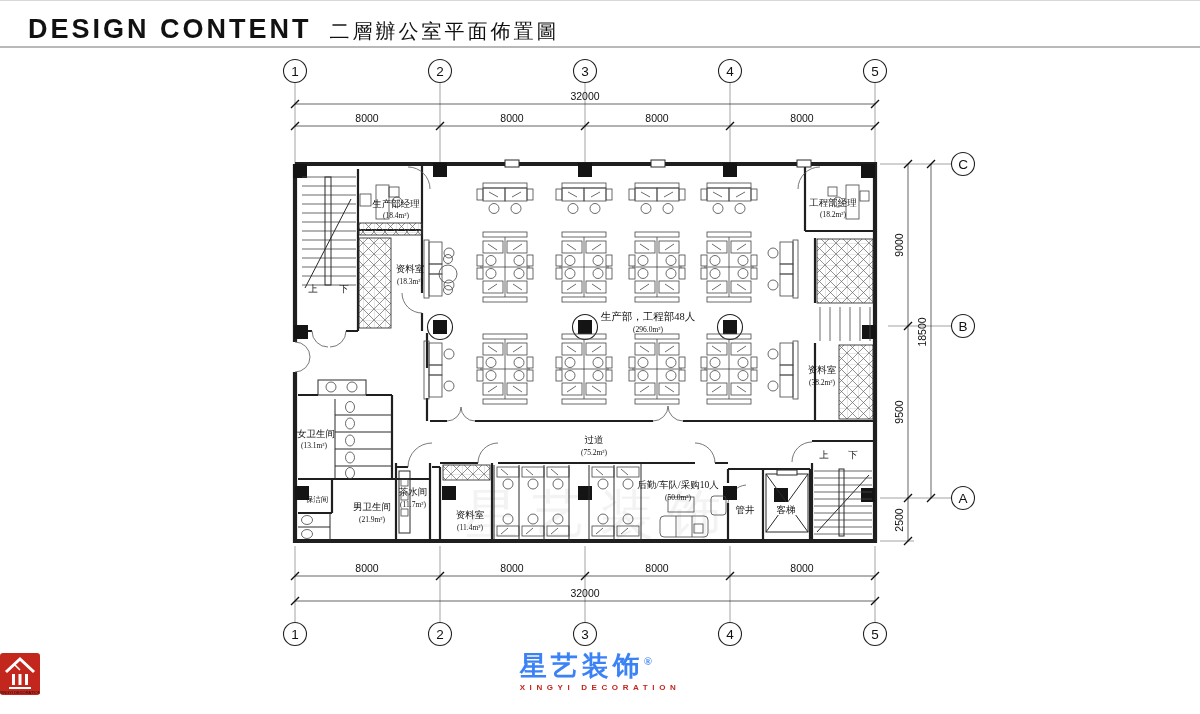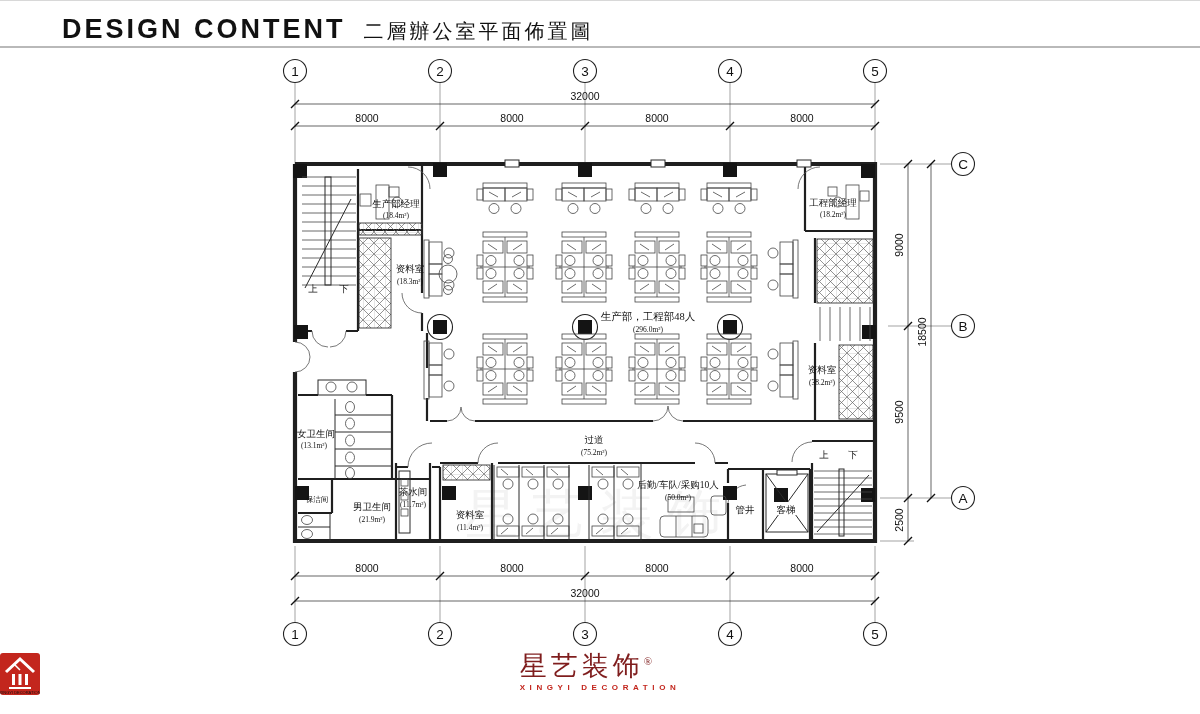--- a/index.html
+++ b/index.html
@@ -1,18 +1,18 @@
 <!DOCTYPE html>
 <html><head>
 <meta charset="utf-8">
 <style>
   html,body{margin:0;padding:0;background:#fff;width:1200px;height:714px;overflow:hidden;
     font-family:"Liberation Sans", sans-serif;}
   .page{position:relative;width:1200px;height:714px;background:#fff;border-top:1px solid #d8d8d8;}
-  .hdr{position:absolute;left:62px;top:10px;display:flex;align-items:baseline;gap:18px;white-space:nowrap;}
+  .hdr{position:absolute;left:28px;top:10px;display:flex;align-items:baseline;gap:18px;white-space:nowrap;}
   .hdr .en{font-family:"Liberation Sans",sans-serif;font-weight:bold;font-size:27px;letter-spacing:3px;color:#111;}
   .hdr .zh{font-family:"Liberation Serif",serif;font-size:20px;letter-spacing:3px;color:#111;margin-top:7px;}
   .hdr-rule{position:absolute;left:0;top:45px;width:1200px;height:2px;background:#b9b9b9;}
   svg{position:absolute;left:0;top:0;}
   svg text{font-family:"Liberation Sans",sans-serif;fill:#111;}
   .bubt{font-size:13.5px;text-anchor:middle;}
   .dim{font-size:10.5px;text-anchor:middle;}
   .rm{font-family:"Liberation Serif",serif;font-size:9.5px;text-anchor:middle;}
   .rm2{font-family:"Liberation Serif",serif;font-size:7.5px;text-anchor:middle;}
   .rmB{font-family:"Liberation Serif",serif;font-size:10.5px;text-anchor:middle;}
@@ -28,21 +28,21 @@
   .tick{stroke:#111;stroke-width:1.4;}
   .bub{fill:#fff;stroke:#222;stroke-width:1.1;}
   .col{fill:#141414;stroke:none;}
   .win{fill:#fff;stroke:#2a2a2a;stroke-width:1;}
   .shelf{fill:url(#xh);stroke:#333;stroke-width:0.9;}
   .arc{stroke:#555;stroke-width:0.8;fill:none;}
   
   .logo{position:absolute;left:0;top:652px;width:1200px;display:flex;justify-content:center;}
   .logo-in{display:flex;align-items:center;gap:10px;}
   .logo-txt{display:flex;flex-direction:column;line-height:1;}
-  .logo-zh{font-family:"Liberation Serif",serif;font-weight:normal;font-size:27px;letter-spacing:4px;color:#7f1d1d;}
+  .logo-zh{font-family:"Liberation Serif",serif;font-weight:bold;font-size:27px;letter-spacing:4px;color:#3b82f6;}
   .logo-zh sup{font-size:11px;letter-spacing:0;}
   .logo-en{margin-top:4px;font-size:8px;letter-spacing:4.6px;color:#c3261d;font-weight:bold;}
 </style>
 </head>
 <body>
 
 <div class="page">
 
   <div class="hdr">
     <span class="en">DESIGN CONTENT</span>

